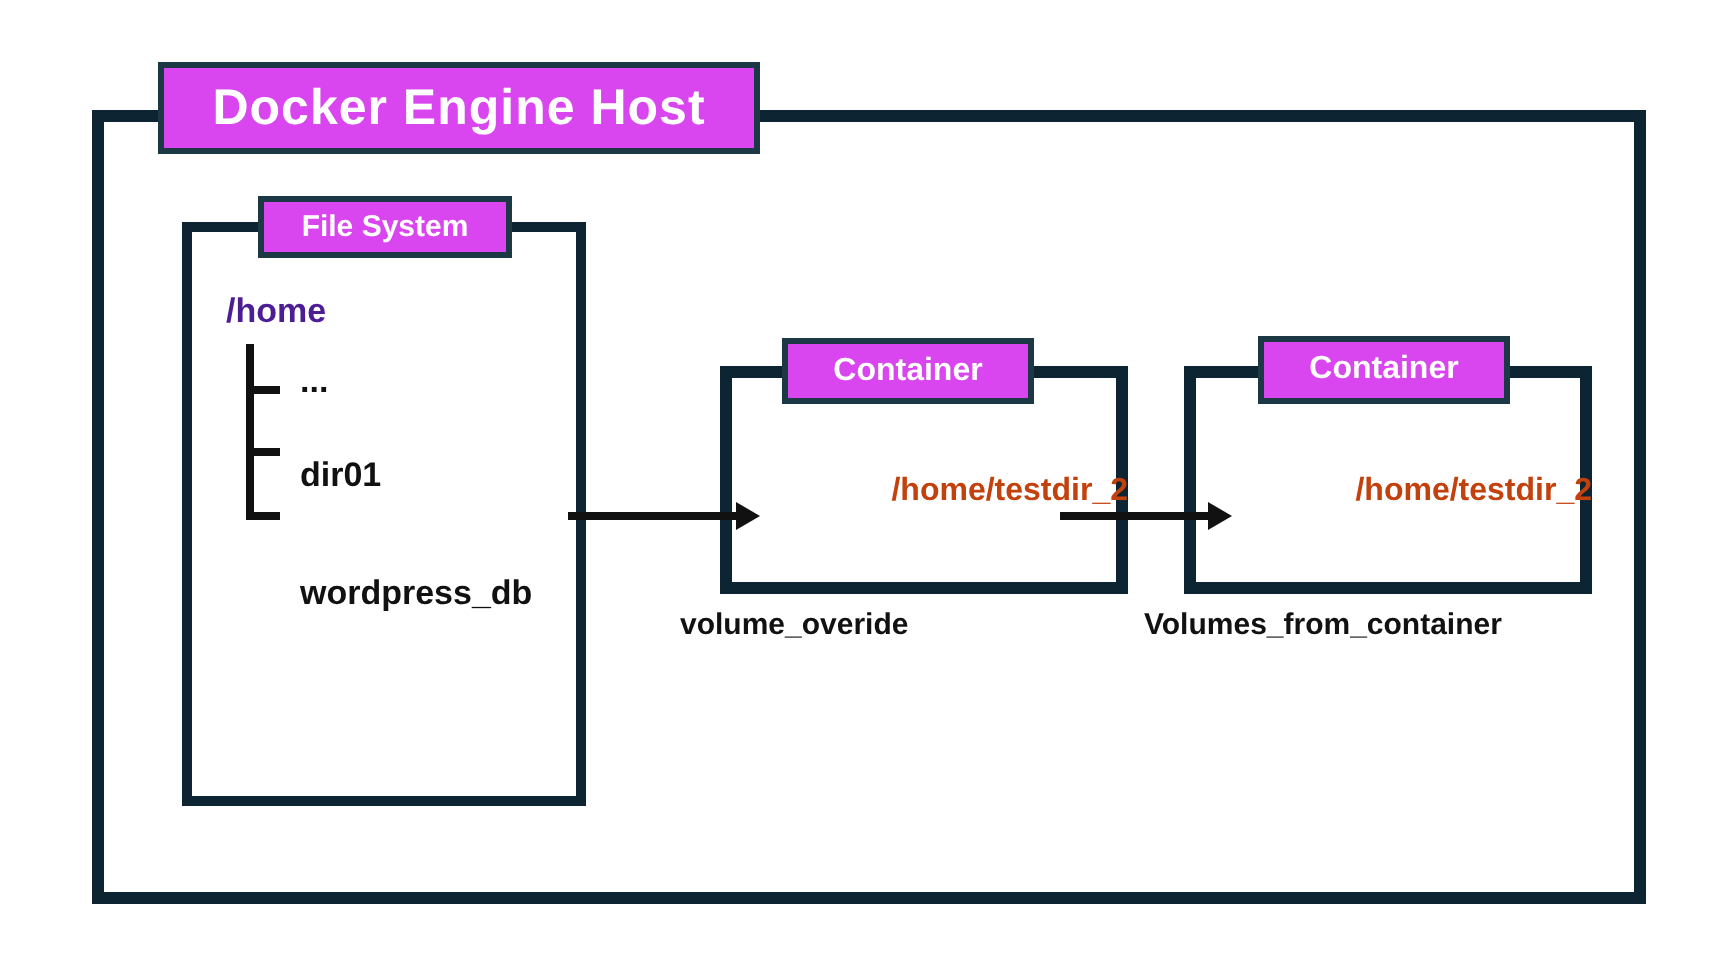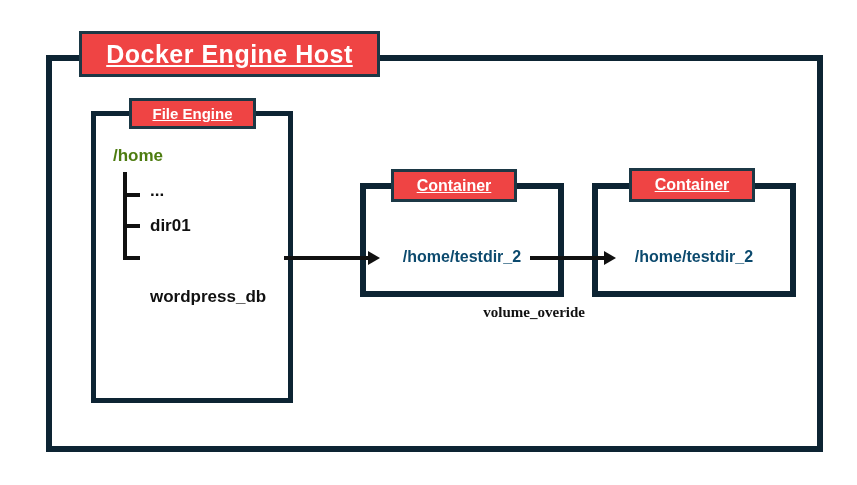--- a/index.html
+++ b/index.html
@@ -23,30 +23,29 @@
     left: 46px; top: 55px;
     width: 777px; height: 397px;
     border: 6px solid #0d2433;
     background: transparent;
     z-index: 1;
   }
 
   
   .label-box {
     position: absolute;
-    background: #ef4444;
+    background: #d946ef;
     border: 3px solid #1c3845;
     color: #ffffff;
     font-weight: bold;
     text-align: right;
     display: flex;
     align-items: center;
     justify-content: center;
     z-index: 3;
-    text-decoration: underline;
   }
   .title-box {
     left: 79px; top: 31px;
     width: 301px; height: 46px;
     font-size: 25px;
     letter-spacing: 0.5px;
   }
   .fs-label-box {
     left: 129px; top: 98px;
     width: 127px; height: 31px;
@@ -82,21 +81,21 @@
   }
   .container-box.c1 { left: 360px; }
   .container-box.c2 { left: 592px; }
 
   
   .tree-root {
     position: absolute;
     left: 113px; top: 146px;
     font-size: 17px;
     font-weight: bold;
-    color: #4d7c0f;
+    color: #4c1d95;
     z-index: 2;
   }
   .tree-vline {
     position: absolute;
     left: 123px; top: 172px;
     width: 4px; height: 88px;
     background: #111111;
     z-index: 2;
   }
   .tree-tick {
@@ -112,51 +111,50 @@
   .tree-item {
     position: absolute;
     left: 150px;
     font-size: 17px;
     font-weight: bold;
     color: #111111;
     z-index: 2;
     white-space: nowrap;
   }
   .item-1 { top: 181px; }
-  .item-2 { top: 216px; }
+  .item-2 { top: 228px; }
   .item-3 { top: 267px; margin-top: 20px; }
 
   
   .mount-path {
     position: absolute;
-    top: 248px;
+    top: 237px;
     width: 204px;
-    text-align: center;
+    text-align: right;
     font-size: 16px;
     font-weight: bold;
-    color: #0c4a6e;
+    color: #c2410c;
     z-index: 2;
     white-space: nowrap;
   }
   .mount-path.p1 { left: 360px; }
   .mount-path.p2 { left: 592px; }
 
   
   .caption {
     position: absolute;
     top: 304px;
     width: 245px;
-    text-align: right;
+    text-align: left;
     font-size: 15px;
     font-weight: bold;
     color: #111111;
     line-height: 17px;
     z-index: 2;
     white-space: nowrap;
-    font-family: Liberation Serif, serif;
   }
   .caption.cap1 { left: 340px; }
   .caption.cap2 { left: 572px; }
 
   
   .arrow-line {
     position: absolute;
     top: 256px;
     height: 4px;
     background: #111111;
@@ -182,21 +180,21 @@
 <div class="stage">
 
   <div class="outer-rect"></div>
 
   <div class="label-box title-box">
     <span>Docker Engine Host</span>
   </div>
 
   <div class="fs-box"></div>
   <div class="label-box fs-label-box">
-    <span>File Engine</span>
+    <span>File System</span>
   </div>
 
   <div class="tree-root">/home</div>
   <div class="tree-vline"></div>
   <div class="tree-tick tick-1"></div>
   <div class="tree-tick tick-2"></div>
   <div class="tree-tick tick-3"></div>
   <div class="tree-item item-1">...</div>
   <div class="tree-item item-2">dir01</div>
   <div class="tree-item item-3">wordpress_db</div>
@@ -209,20 +207,21 @@
   <div class="caption cap1">
     <div>volume_overide</div>
   </div>
 
   <div class="container-box c2"></div>
   <div class="label-box c2-label-box">
     <span>Container</span>
   </div>
   <div class="mount-path p2">/home/testdir_2</div>
   <div class="caption cap2">
+    <div>Volumes_from_container</div>
   </div>
 
   <div class="arrow-line a1"></div>
   <div class="arrow-head a1"></div>
   <div class="arrow-line a2"></div>
   <div class="arrow-head a2"></div>
 
 </div>
 
 </body></html>

